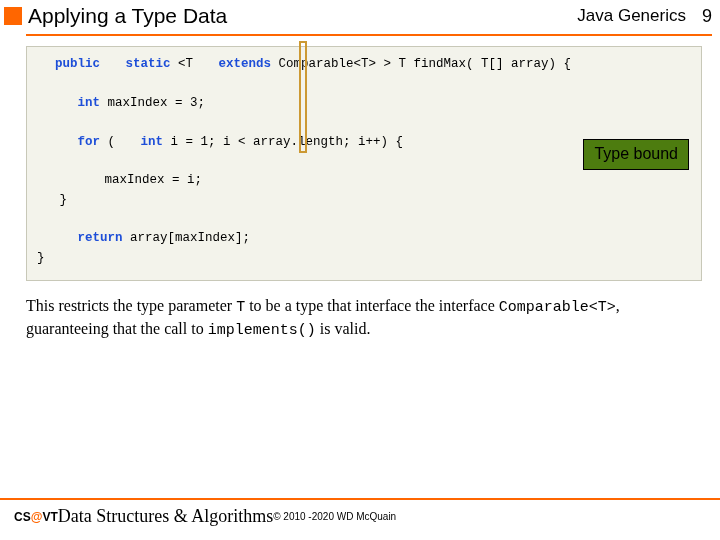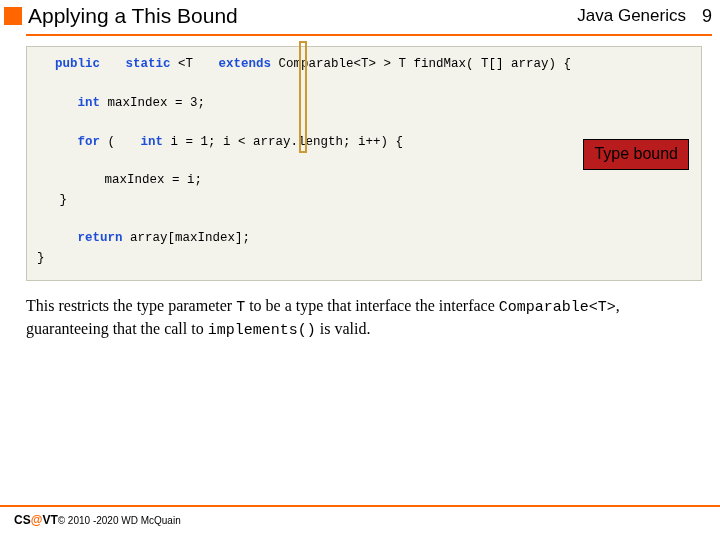--- a/index.html
+++ b/index.html
@@ -63,21 +63,21 @@
   .callout-vert {
     top: -6px;
     left: 272px;
     width: 8px;
     height: 112px;
   }
   .callout-label {
     position: absolute;
     top: 92px;
     right: 12px;
-    background: #b91c1c;
+    background: #4d7c0f;
     border: 1px solid #000;
     font-size: 16px;
     padding: 2px 10px;
     color: #000;
     font-family: Arial, sans-serif;
   }
   .body-text {
     margin: 14px 18px 0 26px;
     font-family: "Times New Roman", Times, serif;
     font-size: 16px;
@@ -104,21 +104,21 @@
     font-size: 18px;
     color: #000;
   }
   .footer-right { font-size: 10px; color: #000; }
 </style>
 </head>
 <body>
 
 <div class="header">
   <div class="orange-square"></div>
-  <div class="title-left">Applying a This Bound</div>
+  <div class="title-left">Applying a Type Data</div>
   <div class="title-right">Java Generics</div>
   <div class="page-num">9</div>
 </div>
 <div class="divider"></div>
 
 <div class="code-block">
   <div class="callout-box callout-vert"></div>
   <div class="callout-label">Type bound</div>
   <div><span class="kw">public </span><span class="kw">static </span><span>&lt;T </span><span class="kw">extends </span><span>Comparable&lt;T&gt; &gt; T findMax( T[]  array) {</span></div>
   <div>&nbsp;</div>
@@ -134,14 +134,15 @@
 </div>
 
 <div class="body-text">
   <span>This restricts the type parameter </span><span class="mono">T</span><span> to be a type that interface the interface </span><span class="mono">Comparable&lt;T&gt;</span><span>, guaranteeing that the call to </span><span class="mono">implements()</span><span> is valid.</span>
 </div>
 
 <div class="footer">
   <div class="footer-left">
     <span>CS</span><span class="at">@</span><span>VT</span>
   </div>
+  <div class="footer-center">Data Structures &amp; Algorithms</div>
   <div class="footer-right">© 2010 -2020 WD McQuain</div>
 </div>
 
 </body></html>

